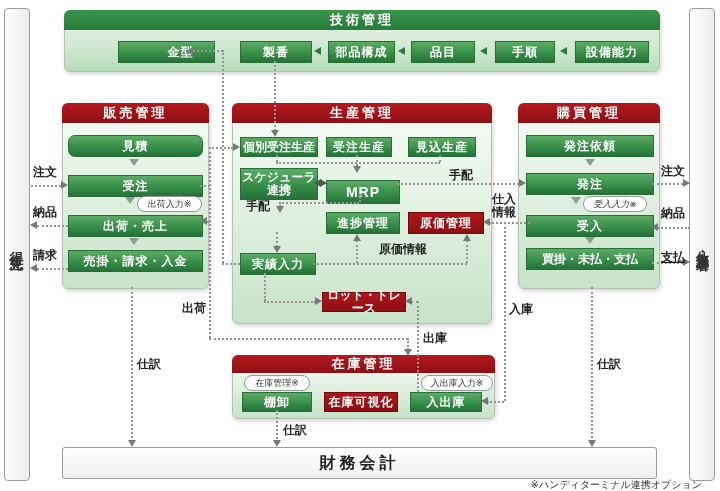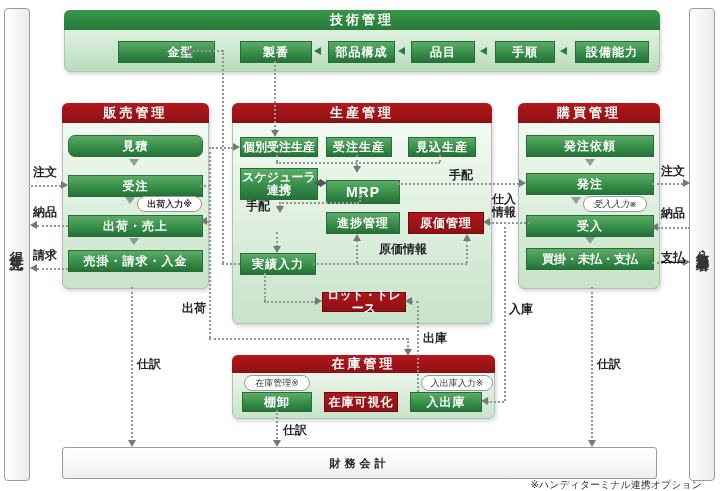--- a/index.html
+++ b/index.html
@@ -22,21 +22,21 @@
   .rbox{background:linear-gradient(180deg,#b0161b,#8d1014);border-color:#70090c;}
   .badge{position:absolute;background:#fff;border:1px solid #979797;border-radius:8px;
          font-size:9px;color:#333;text-align:center;line-height:14px;height:14px;z-index:3;white-space:nowrap;}
   
   .vbar{position:absolute;width:24px;background:linear-gradient(90deg,#ffffff,#ebebeb);
         border:1px solid #9a9a9a;border-radius:4px;display:flex;align-items:center;
         justify-content:center;z-index:1;}
   .vtext{writing-mode:vertical-rl;font-size:14px;font-weight:bold;color:#333;letter-spacing:3px;}
   .finbar{position:absolute;background:linear-gradient(180deg,#ffffff,#efefef);
           border:1px solid #9a9a9a;border-radius:3px;display:flex;align-items:center;
-          justify-content:center;font-size:11px;font-weight:bold;color:#222;
+          justify-content:center;font-size:16px;font-weight:bold;color:#222;
           letter-spacing:4px;z-index:1;}
   
   .dh{position:absolute;height:0;border-top:2px dotted #949494;z-index:5;}
   .dv{position:absolute;width:0;border-left:2px dotted #949494;z-index:5;}
   
   .ar{position:absolute;width:0;height:0;z-index:6;}
   .ar-r{border-top:4px solid transparent;border-bottom:4px solid transparent;border-left:7px solid #787878;}
   .ar-l{border-top:4px solid transparent;border-bottom:4px solid transparent;border-right:7px solid #787878;}
   .ar-d{border-left:4px solid transparent;border-right:4px solid transparent;border-top:7px solid #787878;}
   .ar-u{border-left:4px solid transparent;border-right:4px solid transparent;border-bottom:7px solid #787878;}
@@ -89,21 +89,21 @@
   <div class="panel" style="left:62px;top:103px;width:145px;height:184px;">
     <div class="phead">販売管理</div>
   </div>
   <div class="gbox" style="left:68px;top:135px;width:133px;height:20px;border-radius:7px;">見積</div>
   <div class="gbox" style="left:68px;top:175px;width:133px;height:20px;">受注</div>
   <div class="gbox" style="left:68px;top:215px;width:133px;height:20px;">出荷・売上</div>
   <div class="gbox" style="left:68px;top:250px;width:133px;height:20px;">売掛・請求・入金</div>
   <div class="tri-d" style="left:129px;top:159px;"></div>
   <div class="tri-d" style="left:125px;top:197px;"></div>
   <div class="tri-d" style="left:129px;top:238px;"></div>
-  <div class="badge" style="left:137px;top:196px;width:63px;font-weight:bold;">出荷入力※</div>
+  <div class="badge" style="left:137px;top:196px;width:63px;">出荷入力※</div>
 
   <div class="panel" style="left:232px;top:103px;width:258px;height:219px;">
     <div class="phead">生産管理</div>
   </div>
   <div class="gbox" style="left:240px;top:137px;width:76px;height:18px;letter-spacing:0;">個別受注生産</div>
   <div class="gbox" style="left:326px;top:137px;width:64px;height:18px;">受注生産</div>
   <div class="gbox" style="left:408px;top:137px;width:66px;height:18px;">見込生産</div>
   <div class="gbox" style="left:240px;top:168px;width:76px;height:30px;letter-spacing:0;">スケジューラ連携</div>
   <div class="gbox" style="left:326px;top:172px;width:72px;height:22px;font-size:14px;margin-top:8px;">MRP</div>
   <div class="gbox" style="left:326px;top:212px;width:72px;height:20px;">進捗管理</div>

